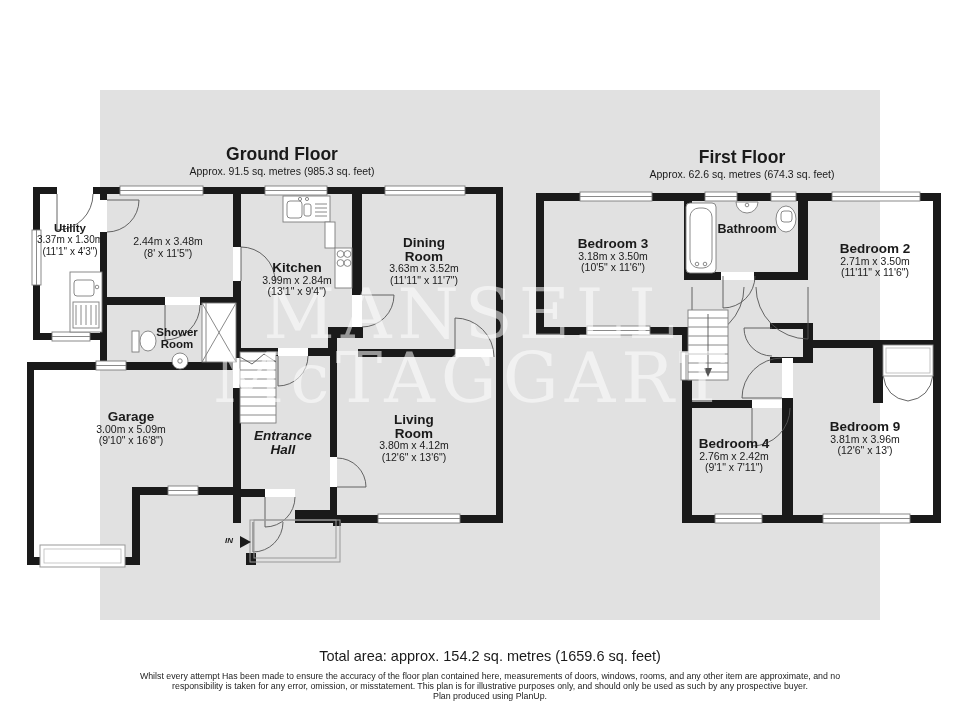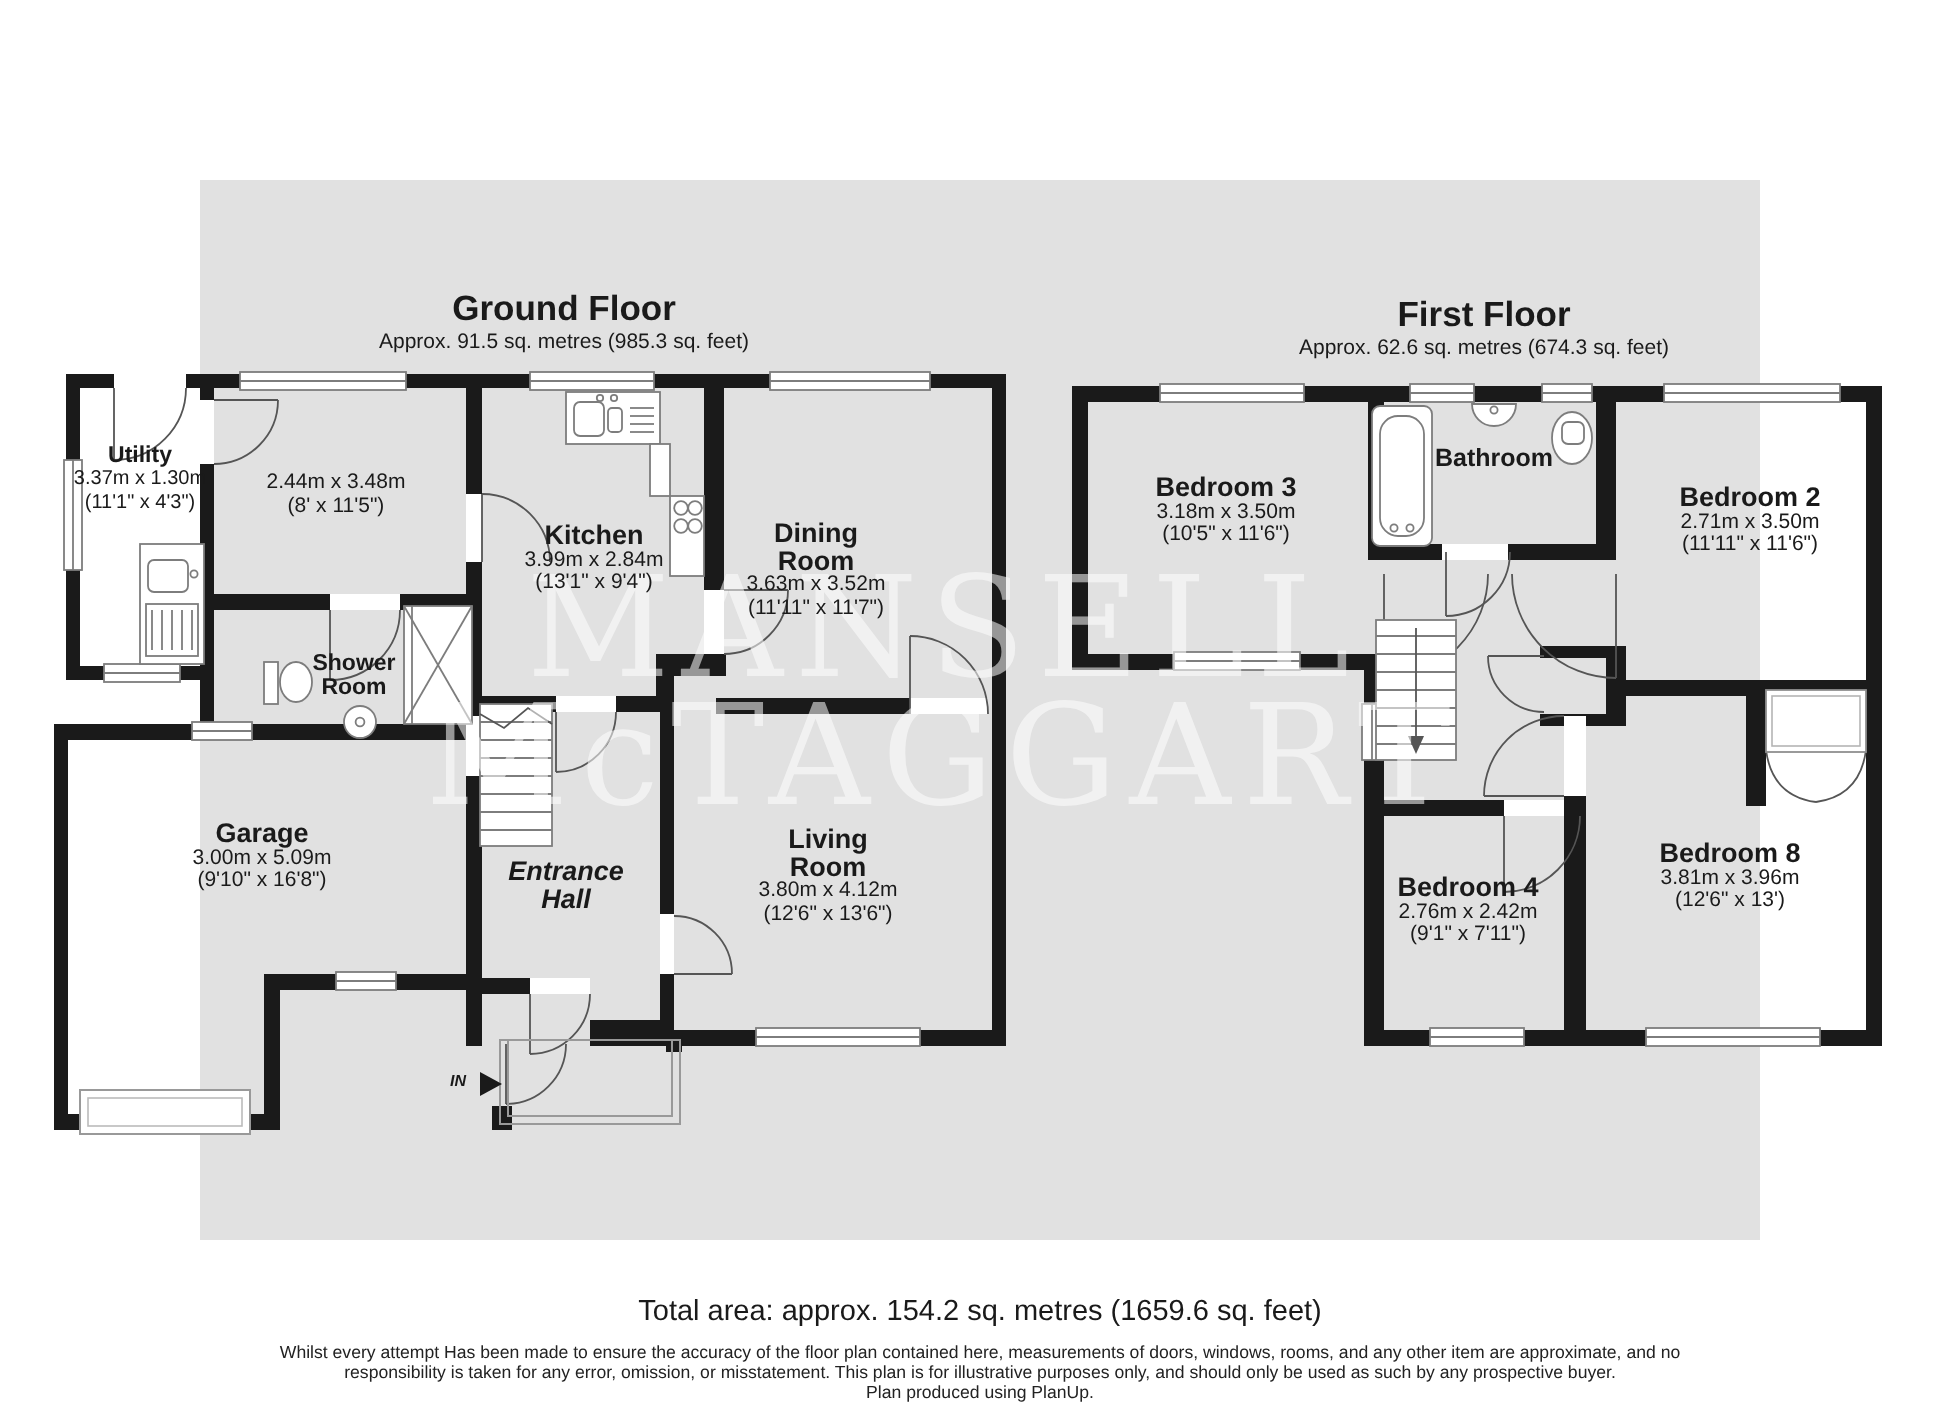--- a/index.html
+++ b/index.html
@@ -339,21 +339,21 @@
   </div>
   <div class="lbl" style="left:168px;top:236px;">
     <div class="dm">2.44m x 3.48m</div>
     <div class="dm">(8' x 11'5")</div>
   </div>
   <div class="lbl" style="left:297px;top:261px;">
     <div class="rt">Kitchen</div>
     <div class="dm">3.99m x 2.84m</div>
     <div class="dm">(13'1" x 9'4")</div>
   </div>
-  <div class="lbl" style="left:408px;top:236px;margin-top:24px;">
+  <div class="lbl" style="left:424px;top:236px;">
     <div class="rt">Dining</div>
     <div class="rt">Room</div>
     <div class="dm">3.63m x 3.52m</div>
     <div class="dm">(11'11" x 11'7")</div>
   </div>
   <div class="lbl" style="left:177px;top:326px;">
     <div class="rt-sm">Shower</div>
     <div class="rt-sm">Room</div>
   </div>
   <div class="lbl" style="left:131px;top:410px;">
@@ -385,21 +385,21 @@
     <div class="rt">Bedroom 2</div>
     <div class="dm">2.71m x 3.50m</div>
     <div class="dm">(11'11" x 11'6")</div>
   </div>
   <div class="lbl" style="left:734px;top:437px;">
     <div class="rt">Bedroom 4</div>
     <div class="dm">2.76m x 2.42m</div>
     <div class="dm">(9'1" x 7'11")</div>
   </div>
   <div class="lbl" style="left:865px;top:420px;">
-    <div class="rt">Bedroom 8</div>
+    <div class="rt">Bedroom 9</div>
     <div class="dm">3.81m x 3.96m</div>
     <div class="dm">(12'6" x 13')</div>
   </div>
 
   <div id="footer">
     <div id="total-area">Total area: approx. 154.2 sq. metres (1659.6 sq. feet)</div>
     <div style="height:7px;"></div>
     <div class="disc">Whilst every attempt Has been made to ensure the accuracy of the floor plan contained here, measurements of doors, windows, rooms, and any other item are approximate, and no</div>
     <div class="disc">responsibility is taken for any error, omission, or misstatement. This plan is for illustrative purposes only, and should only be used as such by any prospective buyer.</div>
     <div class="disc">Plan produced using PlanUp.</div>

